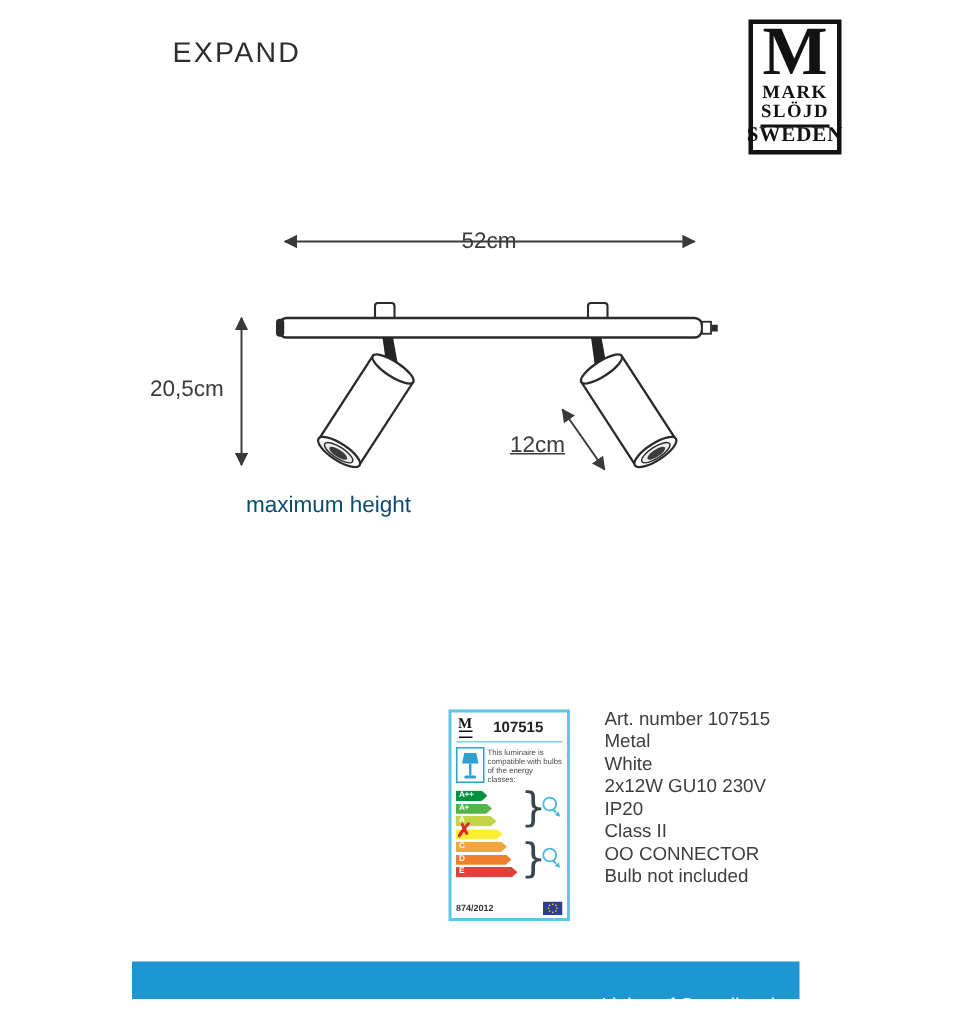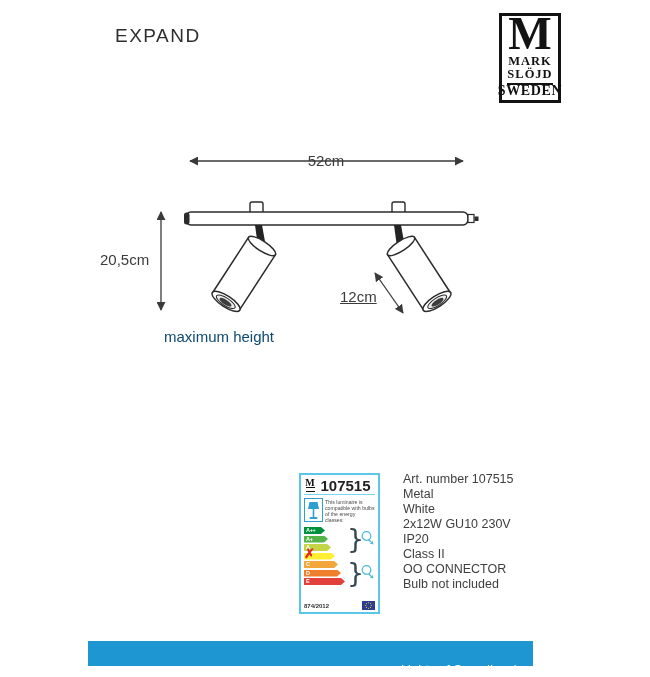--- a/index.html
+++ b/index.html
@@ -29,21 +29,21 @@
   
   .energy-label{position:absolute;left:299px;top:473px;width:81px;height:141px;
                 border:2px solid #5cc6e8;box-sizing:border-box;background:#fff;
                 padding:2px 3px;display:flex;flex-direction:column;}
   .el-header{display:flex;align-items:center;height:16px;border-bottom:1.5px solid #7dd2ec;
              padding-bottom:1px;}
   .el-mini-logo{width:12px;display:flex;flex-direction:column;align-items:center;}
   .el-mini-m{font-family:"Liberation Serif",serif;font-weight:700;font-size:10px;
              line-height:9px;color:#111;}
   .el-mini-bars{width:9px;height:3px;border-top:1px solid #111;border-bottom:1px solid #111;}
-  .el-artno{flex:1;text-align:center;font-size:15px;font-weight:700;color:#222;}
+  .el-artno{flex:1;text-align:center;font-size:10px;font-weight:700;color:#222;}
   .el-compat{display:flex;gap:2px;margin:3px 0 4px;}
   .el-lamp-box{width:19px;height:24px;border:1.5px solid #2f9fd0;box-sizing:border-box;
                display:flex;align-items:center;justify-content:center;flex:none;}
   .el-compat-text{font-size:5.2px;line-height:6px;color:#4a4a4a;padding-top:1px;}
   .el-rows{position:relative;height:59px;}
   .energy-row{height:7px;margin-bottom:1.5px;}
   .energy-arrow{height:7px;clip-path:polygon(0 0,calc(100% - 4px) 0,100% 50%,calc(100% - 4px) 100%,0 100%);
                 display:flex;align-items:center;}
   .el-letter{font-size:5.5px;font-weight:700;color:#fff;line-height:7px;padding-left:2px;
              letter-spacing:-0.3px;}

